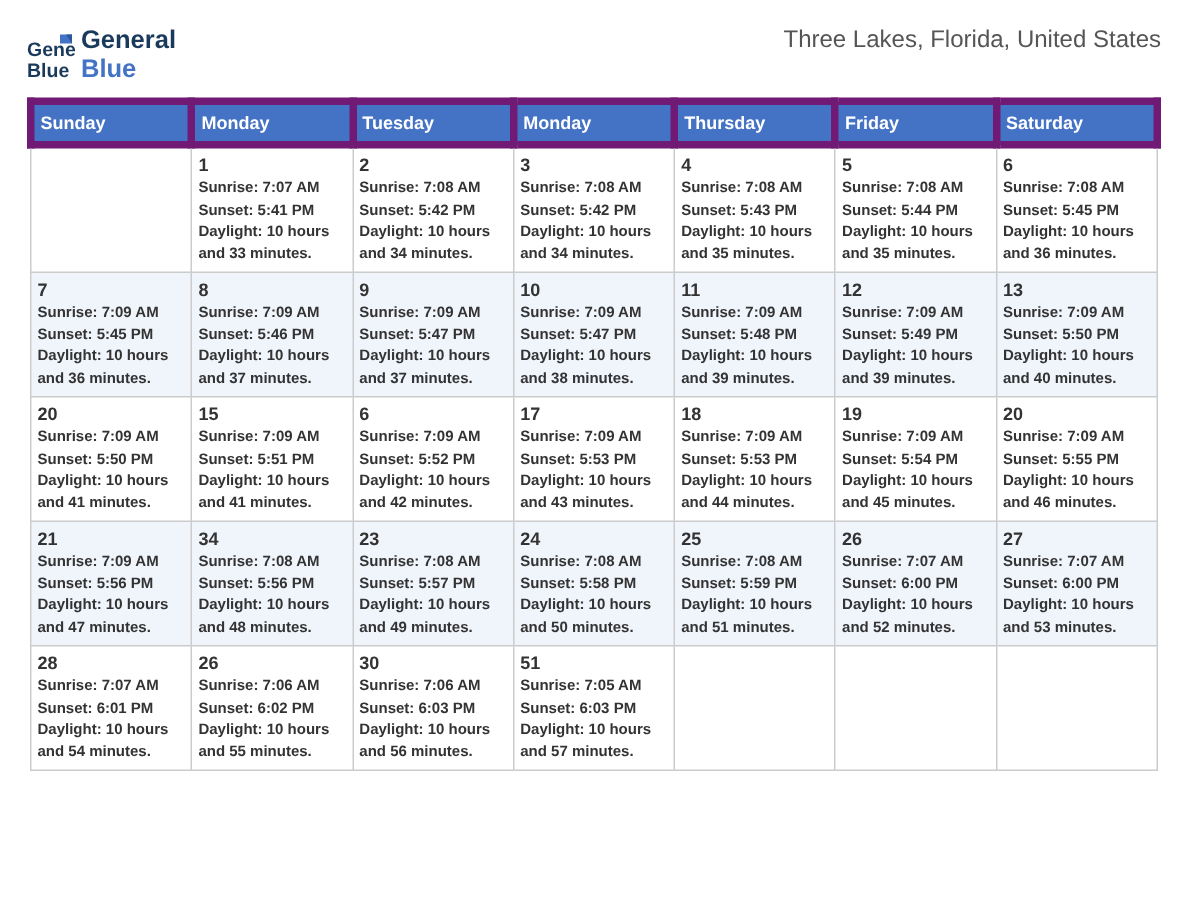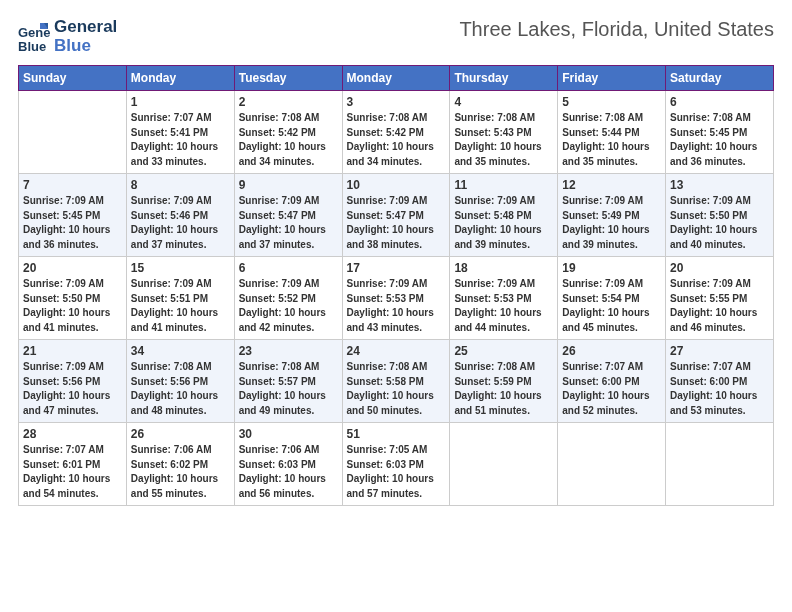--- a/index.html
+++ b/index.html
@@ -31,36 +31,36 @@
     }
     .title-block {
       text-align: right;
     }
     .month-title {
       font-size: 32px;
       font-weight: bold;
       color: #333;
     }
     .location-title {
-      font-size: 20px;
+      font-size: 16px;
       color: #555;
     }
     table {
       width: 100%;
       border-collapse: collapse;
       table-layout: fixed;
     }
     th {
       background-color: #4472c4;
       color: #fff;
       font-size: 12px;
       font-weight: bold;
       padding: 5px 4px;
       text-align: left;
-      border: 1px solid #701a75;
+      border: 5px solid #701a75;
     }
     td {
       vertical-align: top;
       border: 1px solid #ccc;
       padding: 4px 4px;
       font-size: 10.5px;
       color: #333;
       height: 82px;
     }
     td.empty {

